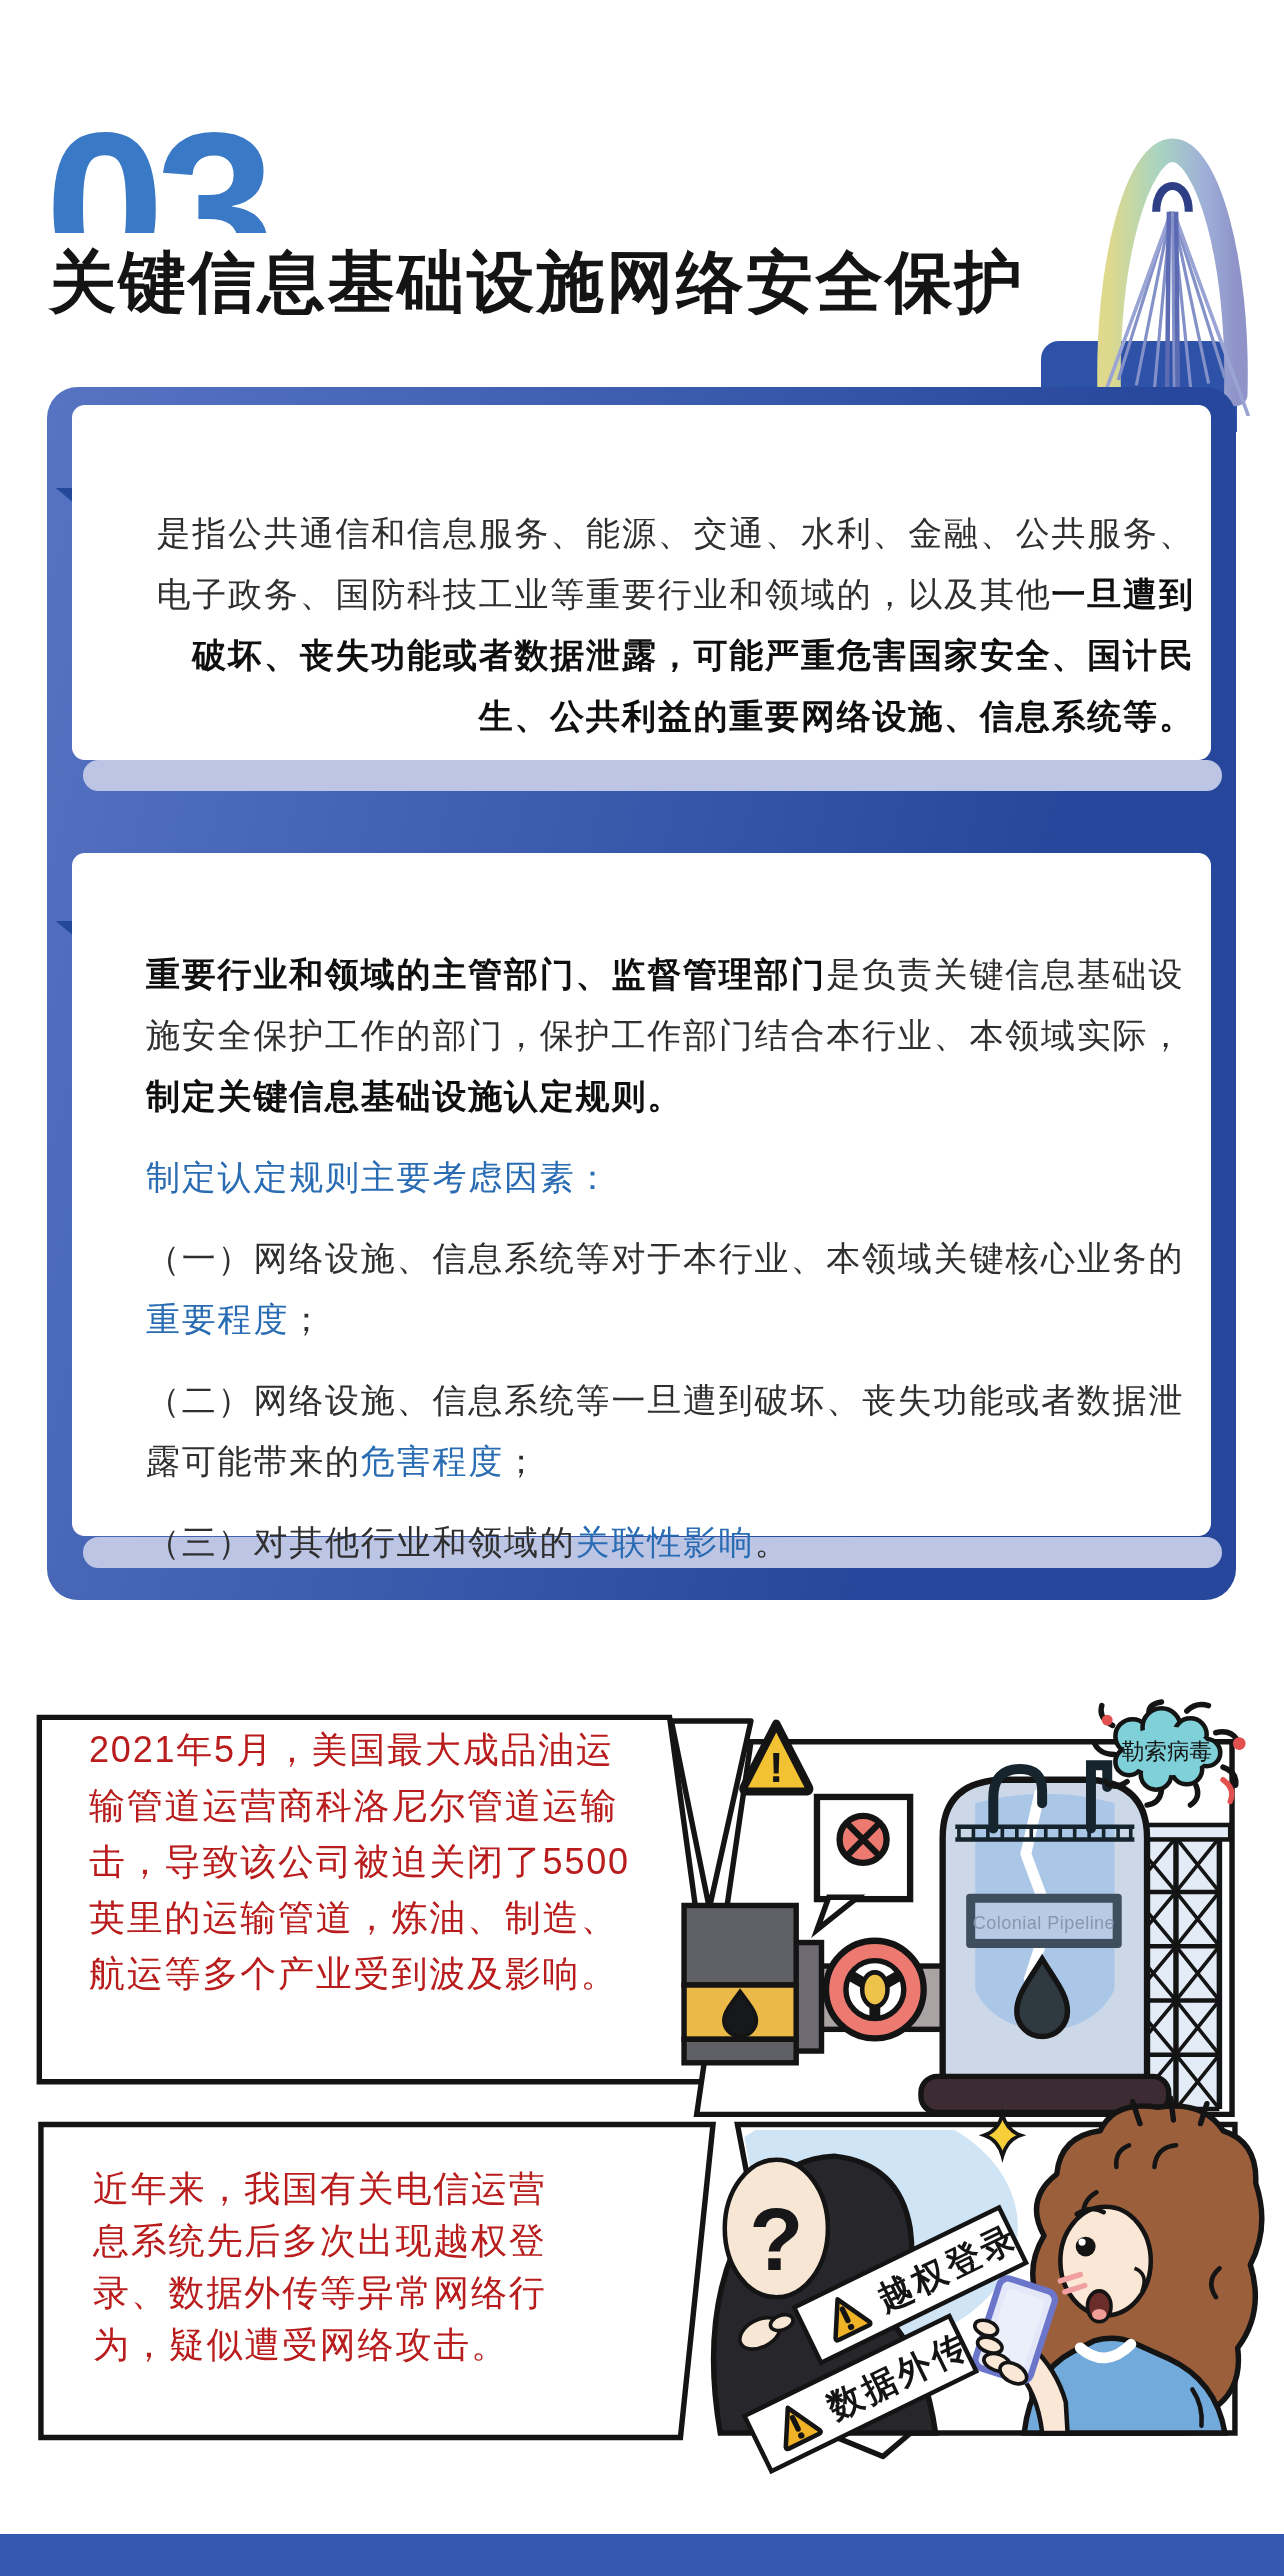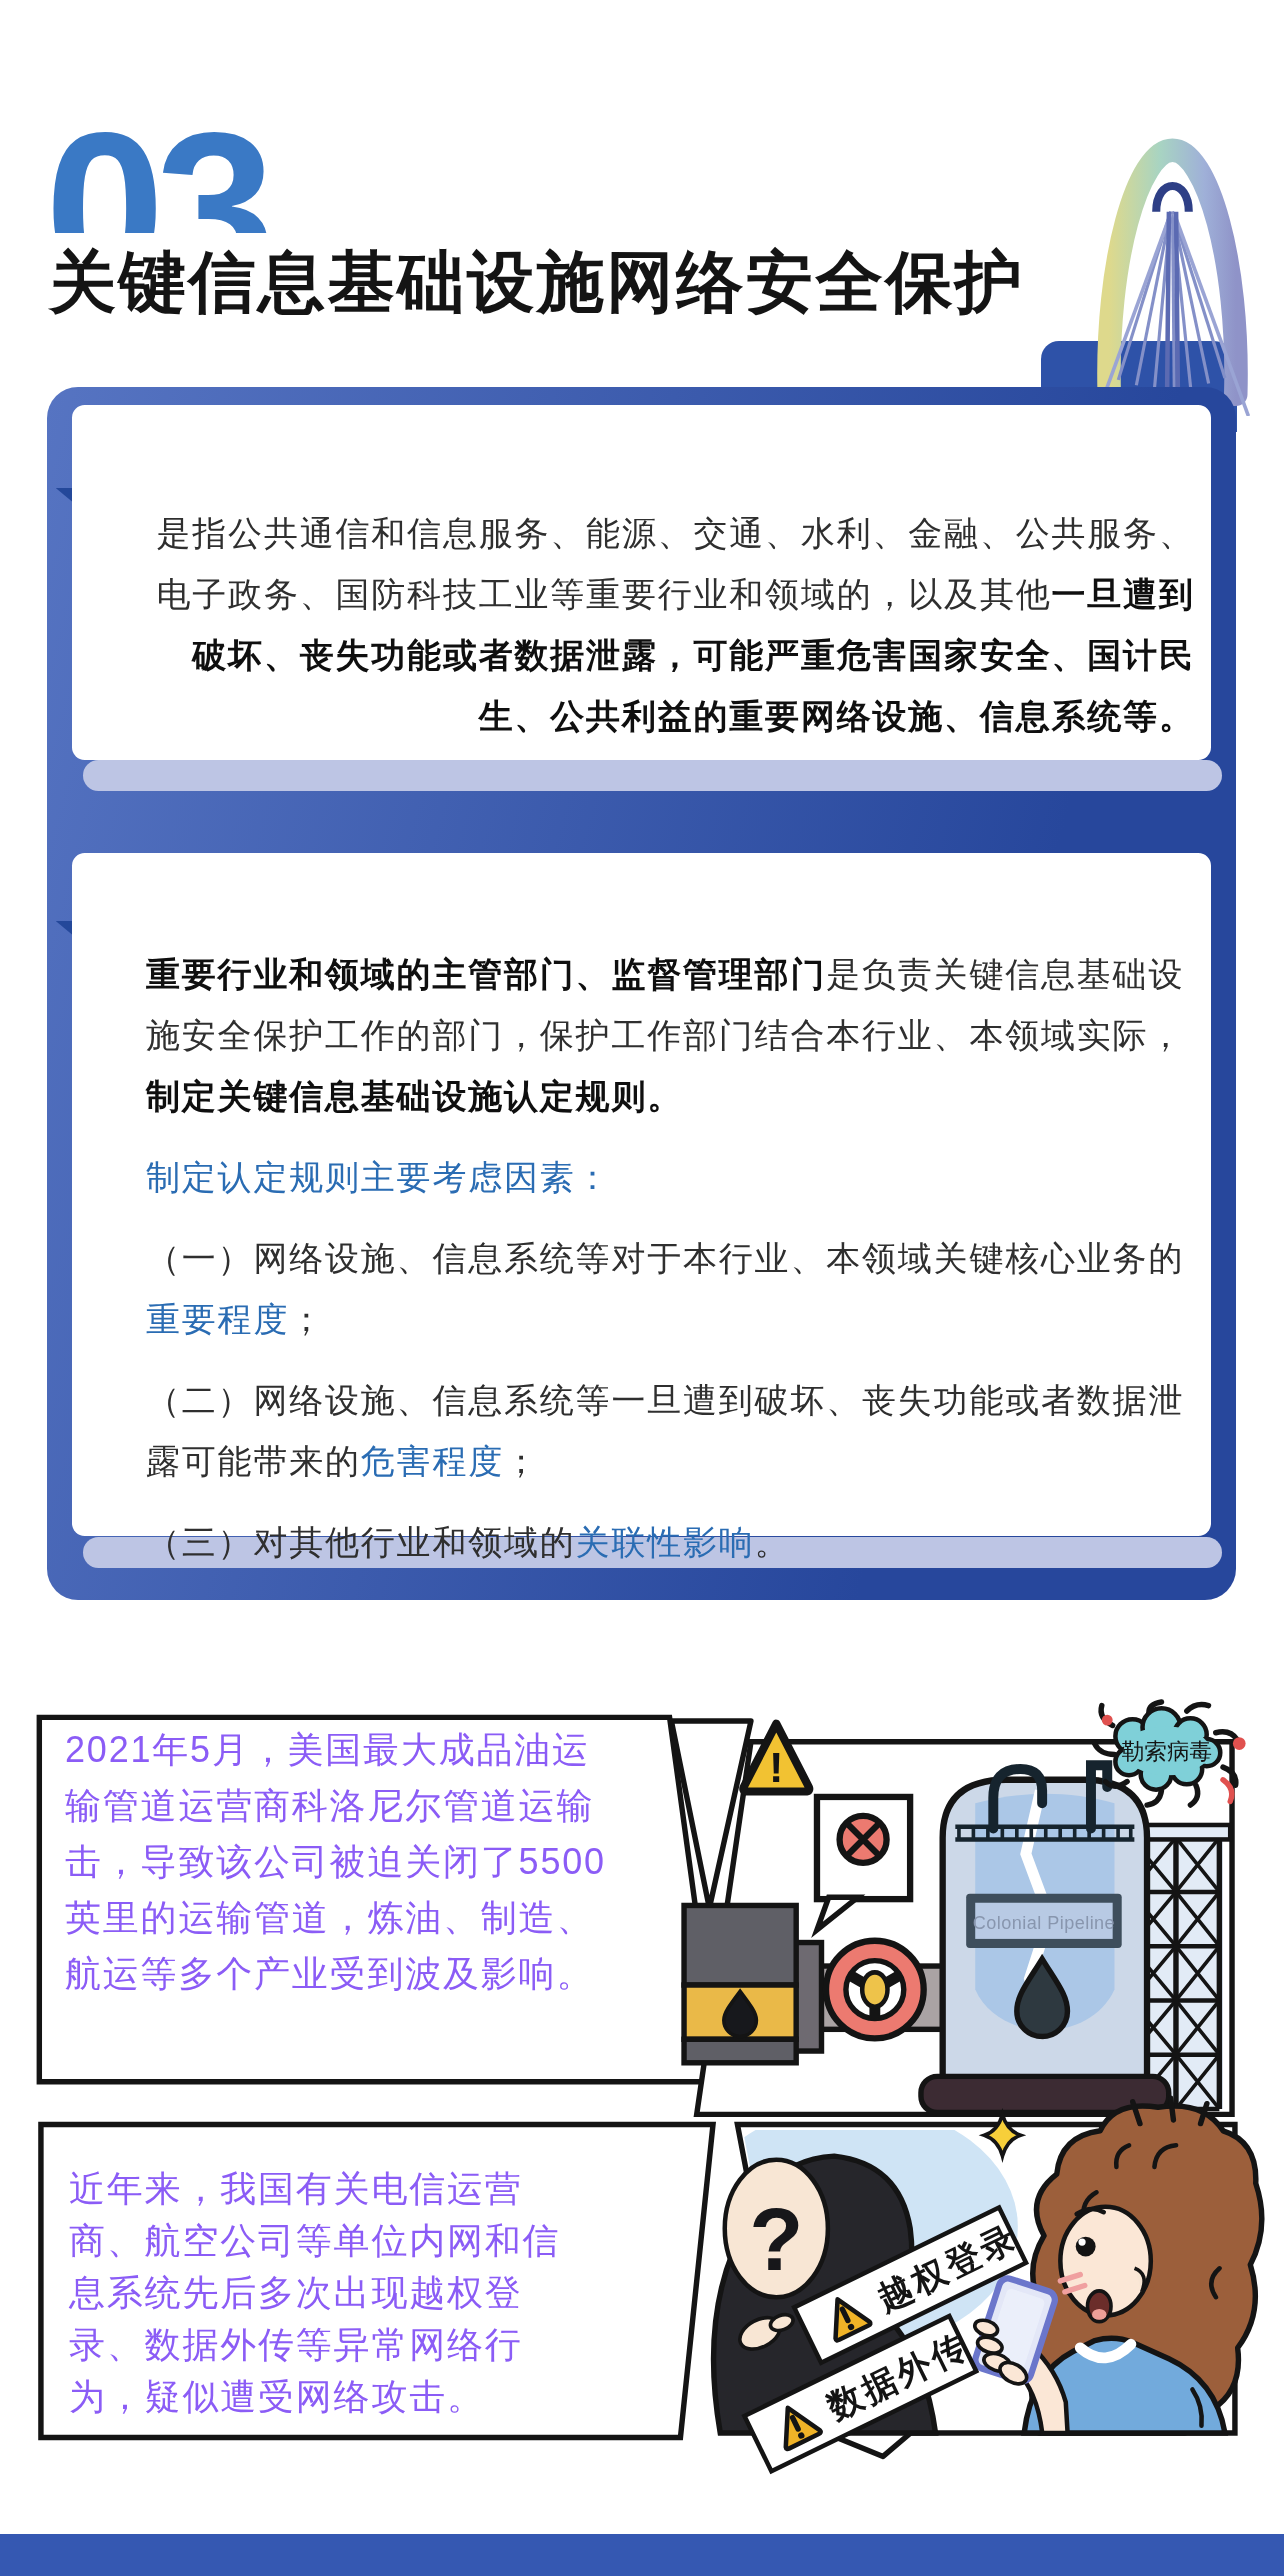--- a/index.html
+++ b/index.html
@@ -36,21 +36,21 @@
   .ctext1{top:98px;text-align:right;} .ctext2{top:91px;}
   .para{margin:0 0 20px 0;}
   .rline{font-size:34px;line-height:61px;letter-spacing:1.8px;white-space:nowrap;}
   .seg-n{color:var(--ink);font-weight:400;}
   .seg-b{color:var(--ink_bold);font-weight:700;}
   .seg-bb{color:var(--blue_text);font-weight:400;}
 
   
   .panel-svg{position:absolute;left:0;overflow:visible;}
   .svg1{top:1702px;} .svg2{top:2091px;}
-  .ptext{position:absolute;color:#8b5cf6;}
+  .ptext{position:absolute;color:#b91c1c;margin-left:24px;}
   .p1text{left:65px;top:1722px;width:612px;}
   .p1text .tline{font-size:36px;line-height:56px;letter-spacing:1.8px;white-space:nowrap;}
   .p2text{left:69px;top:2163px;width:597px;}
   .p2text .tline{font-size:36px;line-height:52px;letter-spacing:1.8px;white-space:nowrap;}
 
   .footer-bar{position:absolute;left:0;top:2534px;width:1284px;height:42px;background:var(--footer);}
 
   svg text{font-family:"Liberation Sans","DejaVu Sans",sans-serif;}
 </style>
 </head>
@@ -299,21 +299,20 @@
     <g transform="rotate(-26 950 335)" data-name="banner-data-exfiltration">
       <rect x="825" y="301" width="252" height="68" fill="#fff" stroke="#141414" stroke-width="5"></rect>
       <path d="M872,314 L893,352 Q894,355 890,355 L854,355 Q850,355 851,352 Z" fill="var(--warn_orange)" stroke="#141414" stroke-width="5" stroke-linejoin="round" data-name="warning-triangle-icon"></path>
       <path d="M872,326 V340" stroke="#141414" stroke-width="6" stroke-linecap="round"></path>
       <circle cx="872" cy="348" r="3.5" fill="#141414"></circle>
       <text x="913" y="349" font-size="38" font-weight="700" letter-spacing="4" fill="#141414">数据外传</text>
     </g>
   </svg>
   <div class="ptext p2text" data-name="case2-text">
       <div class="tline" data-name="text-line">近年来，我国有关电信运营</div>
-      <div class="tline" data-name="text-line">商、航空公司等单位内网和信</div>
       <div class="tline" data-name="text-line">息系统先后多次出现越权登</div>
       <div class="tline" data-name="text-line">录、数据外传等异常网络行</div>
       <div class="tline" data-name="text-line">为，疑似遭受网络攻击。</div>
     </div>
 
   <div class="footer-bar" data-name="footer-bar"></div>
 </div>
 
 
 </body></html>

